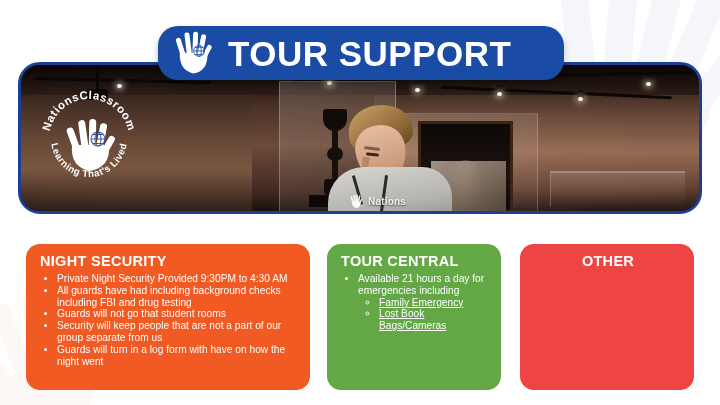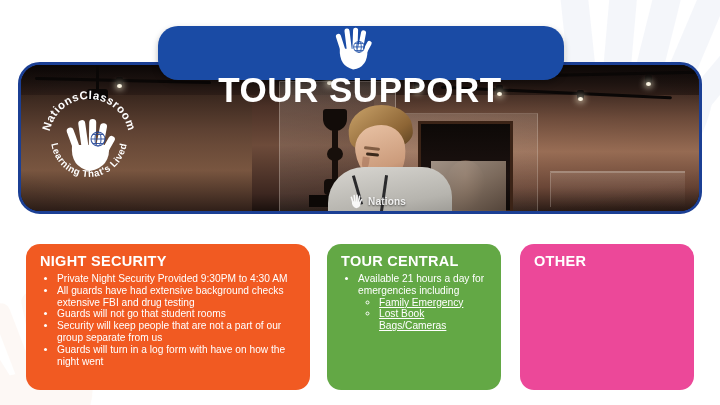--- a/index.html
+++ b/index.html
@@ -155,21 +155,20 @@
   }
   .ph-mark .hnd{width:15px;height:15px;opacity:.9;}
 
   
   .banner{
     position:absolute;left:158px;top:26px;width:406px;height:54px;
     background:#1a4ba5;border-radius:20px;
     box-shadow:0 3px 6px rgba(0,0,0,.28);
     display:flex;align-items:center;padding:0 16px 0 14px;box-sizing:border-box;
     z-index:6;
-    flex-direction:column;
   }
   .banner .hand{width:44px;height:46px;flex:0 0 auto;margin-right:12px;}
   .banner .ttl{
     color:#fff;font-size:35px;font-weight:bold;letter-spacing:.5px;line-height:1;
     white-space:nowrap;
   }
 
   
   .cards{position:absolute;left:26px;top:244px;width:668px;height:146px;}
   .card{
@@ -179,21 +178,21 @@
   .card h3{
     margin:0 0 3px 0;font-size:14.5px;font-weight:bold;letter-spacing:.3px;line-height:1.1;
   }
   .card ul{margin:0;padding-left:17px;list-style:disc;}
   .card li{font-size:10.2px;line-height:1.16;margin-bottom:0px;}
   .card ul ul{margin:0 0 16px 2px;padding-left:19px;list-style:circle;text-decoration:underline;}
   .card ul ul li{font-size:10.2px;line-height:1.16;}
 
   .card-night{left:0;width:284px;background:#f15a22;}
   .card-central{left:301px;width:174px;background:#63a845;}
-  .card-other{left:494px;width:174px;background:#ec4899;}
+  .card-other{left:494px;width:174px;background:#ef4444;text-align:center;}
 </style>
 </head>
 <body>
 
 <div class="slide">
 
   <div class="wm wm-tr">
     <svg viewBox="0 0 100 110" xmlns="http://www.w3.org/2000/svg" aria-hidden="true">
       <g fill="#c3cde4">
         <rect x="12" y="18" width="12" height="46" rx="6" transform="rotate(-18 18 41)"></rect>
@@ -325,21 +324,21 @@
     </svg>
     <div class="ttl">TOUR SUPPORT</div>
   </div>
 
   <div class="cards">
 
     <div class="card card-night">
       <h3>NIGHT SECURITY</h3>
       <ul>
         <li>Private Night Security Provided 9:30PM to 4:30 AM</li>
-        <li>All guards have had extensive background checks extensive FBI and drug testing</li>
+        <li>All guards have had including background checks including FBI and drug testing</li>
         <li>Guards will not go that student rooms</li>
         <li>Security will keep people that are not a part of our group separate from us</li>
         <li>Guards will turn in a log form with have on how the night went</li>
       </ul>
     </div>
 
     <div class="card card-central">
       <h3>TOUR CENTRAL</h3>
       <ul>
         <li>

